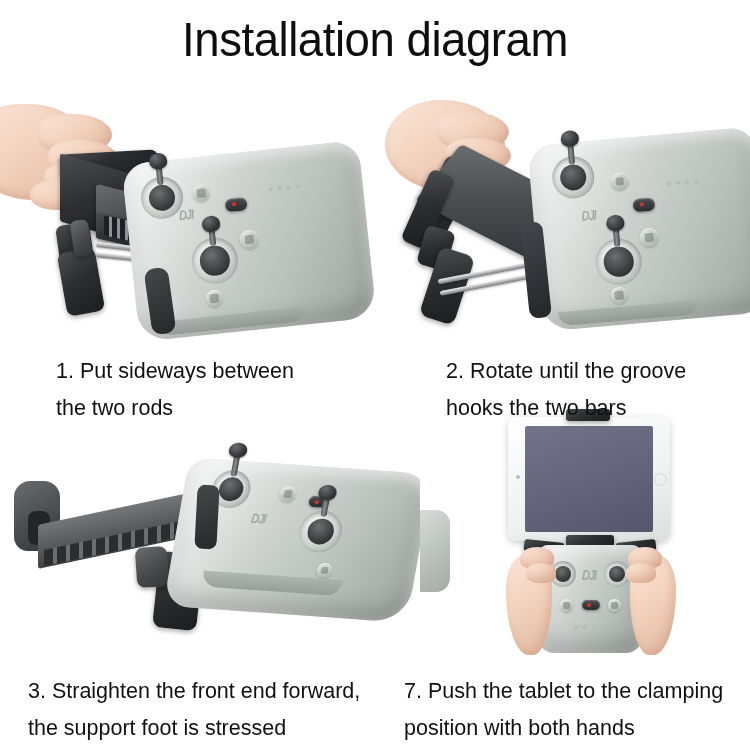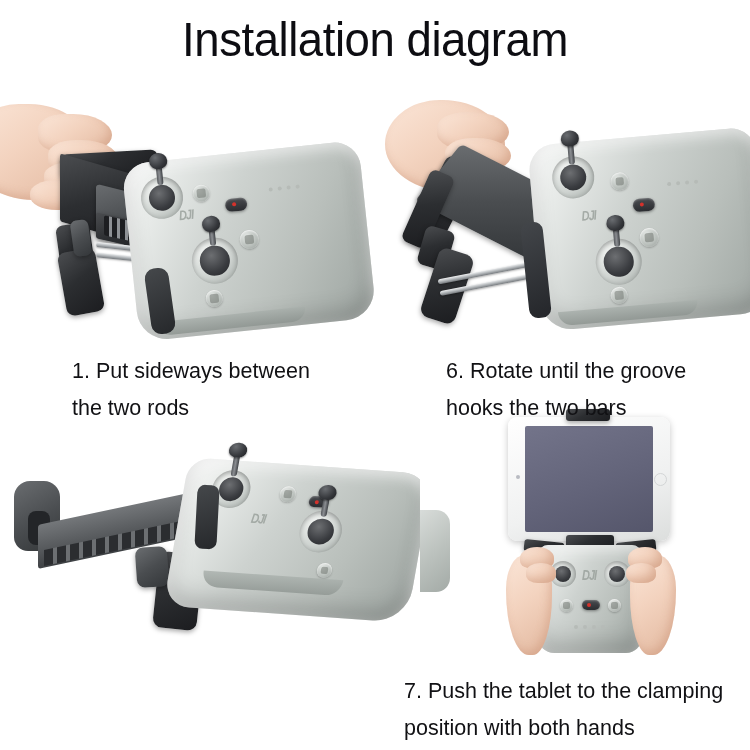--- a/index.html
+++ b/index.html
@@ -30,21 +30,21 @@
 
   
   .caption{
     position:absolute;
     font-size:21.5px;
     line-height:37px;
     color:#111114;
     font-weight:400;
     white-space:pre-line;
   }
-  .cap1{left:72px;top:353px;}
+  .cap1{left:56px;top:353px;}
   .cap2{left:446px;top:353px;}
   .cap3{left:28px;top:673px;}
   .cap4{left:404px;top:673px;}
 
   
 
   
   .rc{
     position:absolute;
     background:
@@ -371,18 +371,20 @@
     </div>
     <div class="hand">
       <div class="palm" style="left:210px;top:160px;width:46px;height:100px;border-radius:46% 40% 50% 42%/30% 34% 64% 60%;"></div>
       <div class="finger" style="left:208px;top:152px;width:34px;height:22px;border-radius:50% 50% 38% 38%;"></div>
       <div class="finger" style="left:206px;top:168px;width:30px;height:20px;border-radius:48% 46% 40% 40%;"></div>
     </div>
   </div>
 
   <div class="caption cap1">1. Put sideways between
 the two rods</div>
-  <div class="caption cap2">6. Rotate until the groove
+  <div class="caption cap2">2. Rotate until the groove
 hooks the two bars</div>
+  <div class="caption cap3">3. Straighten the front end forward,
+the support foot is stressed</div>
   <div class="caption cap4">7. Push the tablet to the clamping
 position with both hands</div>
 
 </div>
 
 </body></html>

